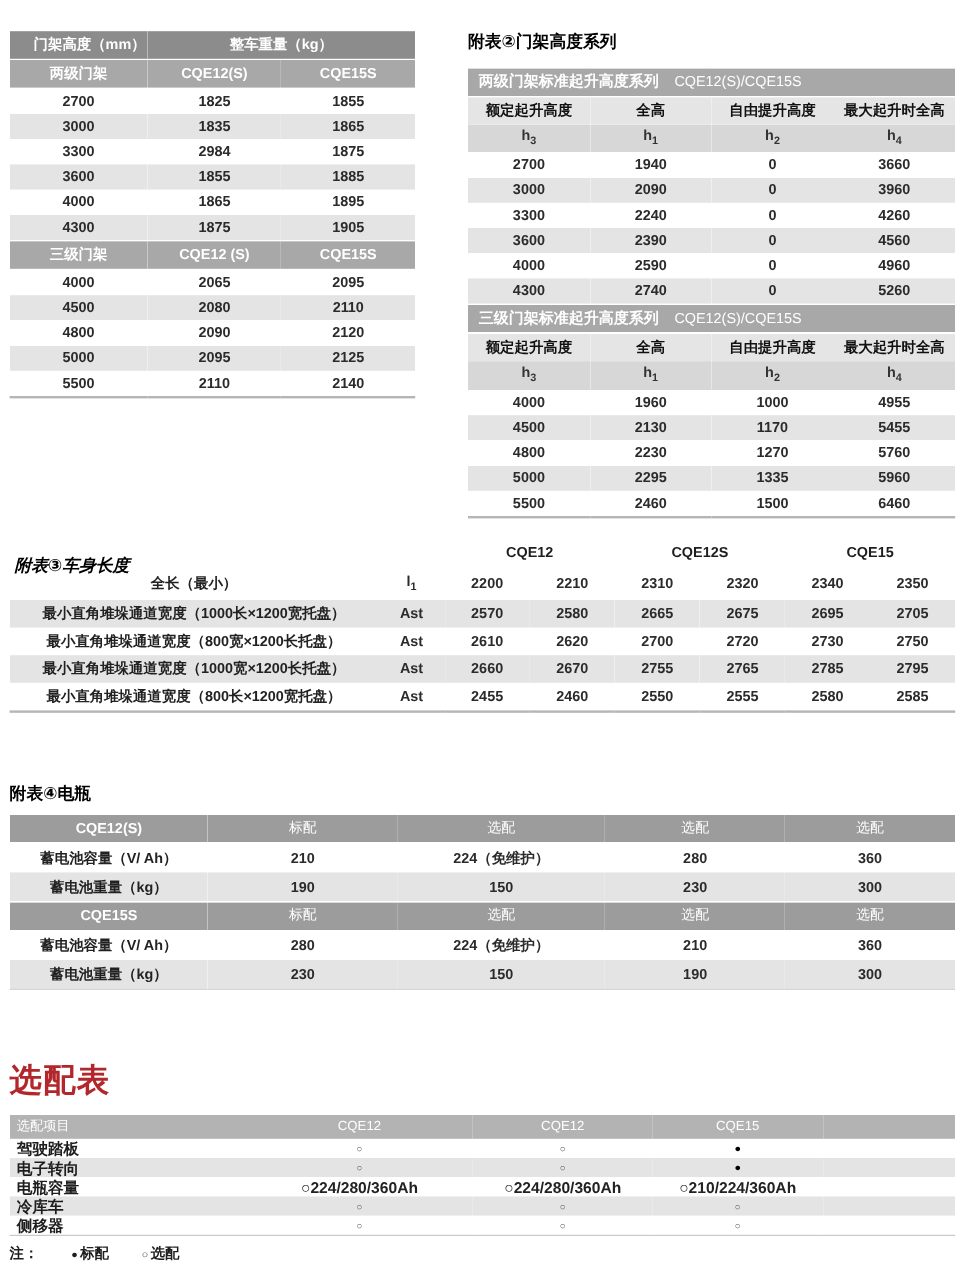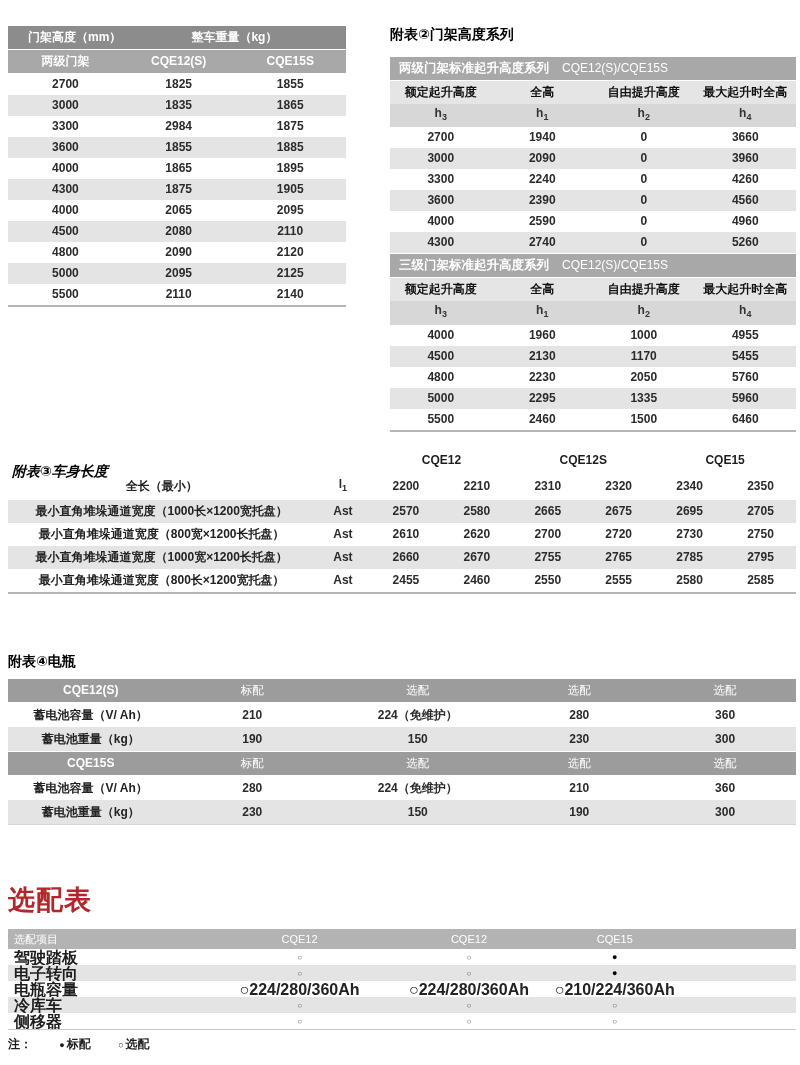--- a/index.html
+++ b/index.html
@@ -59,21 +59,21 @@
   tr.band4 th.cfg{font-weight:400;font-size:11.5px;}
   .t4 td{padding:4.5px 2px;}
   .t4 td.lbl{font-weight:700;color:#222;}
 
   
   .opt{position:absolute;left:8px;top:882px;width:788px;}
   .opt-title{color:var(--red);font-size:27px;font-weight:700;margin:0 0 11px 0;letter-spacing:1px;}
   .opt table{border-bottom:1px solid #c9c9c9;}
   tr.opt-hdr th{background:var(--opt-hdr);color:#fff;font-weight:400;font-size:11px;padding:2.5px 2px;}
   tr.opt-hdr th.first{text-align:left;padding-left:6px;}
-  .opt td{font-size:16px;padding:1.5px 2px;line-height:13px;}
+  .opt td{font-size:13px;padding:1.5px 2px;line-height:13px;}
   .opt td.lbl{text-align:left;padding-left:6px;font-weight:700;color:#1e1e1e;}
   .opt td.dot-o{font-size:8px;color:#555;}
   .opt td.dot-b{font-size:9px;color:#000;}
   .opt td.cap{font-weight:700;color:#222;}
 
   .note{margin-top:6px;font-size:12px;font-weight:700;color:#1e1e1e;}
   .note .sym-o{font-size:9px;margin-right:2px;}
   .note .sym-b{font-size:9px;margin-right:2px;}
   .note .leg{margin-left:24px;}
 </style>
@@ -126,20 +126,25 @@
             <td class="num">1865</td>
             <td class="num">1895</td>
           </tr>
           <tr class="stripe">
             <td class="num">4300</td>
             <td class="num">1875</td>
             <td class="num">1905</td>
           </tr>
         </tbody>
       <tbody id="t1s1">
+          <tr class="hdr-mid">
+            <th>三级门架</th>
+            <th>CQE12 (S)</th>
+            <th>CQE15S</th>
+          </tr>
           <tr>
             <td class="num">4000</td>
             <td class="num">2065</td>
             <td class="num">2095</td>
           </tr>
           <tr class="stripe">
             <td class="num">4500</td>
             <td class="num">2080</td>
             <td class="num">2110</td>
           </tr>
@@ -248,21 +253,21 @@
           </tr>
           <tr class="stripe">
             <td class="num">4500</td>
             <td class="num">2130</td>
             <td class="num">1170</td>
             <td class="num">5455</td>
           </tr>
           <tr>
             <td class="num">4800</td>
             <td class="num">2230</td>
-            <td class="num">2050</td>
+            <td class="num">1270</td>
             <td class="num">5760</td>
           </tr>
           <tr class="stripe">
             <td class="num">5000</td>
             <td class="num">2295</td>
             <td class="num">1335</td>
             <td class="num">5960</td>
           </tr>
           <tr>
             <td class="num">5500</td>

